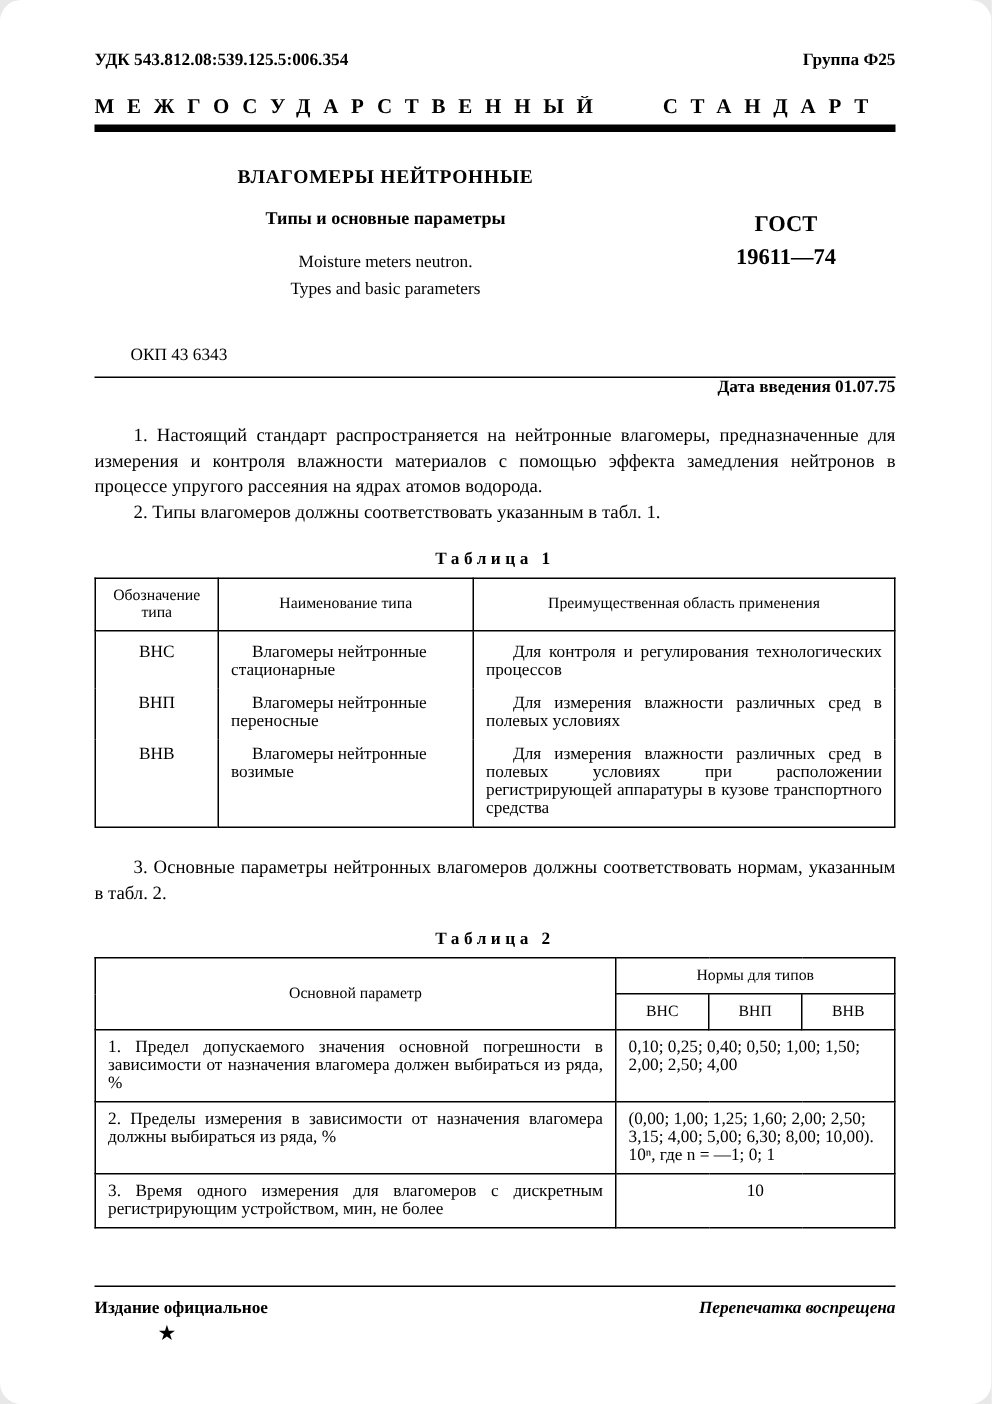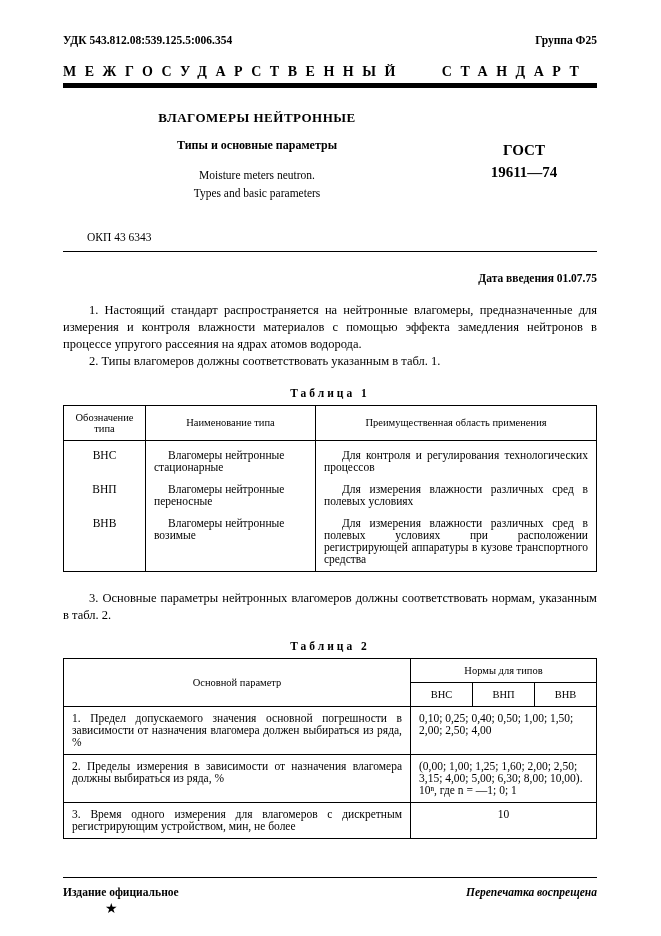--- a/index.html
+++ b/index.html
@@ -1,34 +1,34 @@
 <!DOCTYPE html>
 <html><head>
 <meta charset="utf-8">
 <style>
   * { margin:0; padding:0; box-sizing:border-box; }
   html,body { background:#e8e8e8; }
   body { width:661px; height:936px; margin:0 auto; font-family:"Liberation Serif","DejaVu Serif",serif; color:#000; }
-  .page { width:661px; height:936px; background:#fff; padding:34px 64px 0 63px; }
+  .page { width:661px; height:936px; background:#fff; padding:34px 64px 0 63px;border-radius:14px; }
 
   .meta-row { display:flex; justify-content:space-between; font-size:11.5px; font-weight:bold; }
 
   .standard-heading { margin-top:18px; font-weight:bold; font-size:14px; letter-spacing:8.5px; word-spacing:26px; white-space:nowrap; overflow:hidden; }
   .rule-thick { height:5px; background:#000; margin-top:3px; }
 
   .title-area { display:flex; margin-top:22px; }
   .title-left { width:388px; text-align:center; }
   .doc-title { font-size:13px; font-weight:bold; letter-spacing:0.5px; }
   .doc-subtitle { font-size:12px; font-weight:bold; margin-top:12px; }
   .doc-en { font-size:11.5px; margin-top:14px; line-height:1.55; }
   .gost-block { flex:1; text-align:center; font-weight:bold; font-size:15px; margin-top:30px; line-height:1.45; }
 
   .okp { margin-top:28px; font-size:11.5px;margin-left:24px; }
   .rule-thin { border-top:1px solid #000; margin-top:8px; }
-  .date { text-align:right; font-weight:bold; font-size:11.5px; margin-top:20px; }
+  .date { text-align:right; font-weight:bold; font-size:11.5px; margin-top:0; }
 
   .bodytext { margin-top:18px; font-size:12.5px; line-height:1.38; text-align:justify; }
   .bodytext p { text-indent:26px; }
   .bodytext p.bold { font-weight:bold; }
 
   .tbl-caption { text-align:center; font-size:11.5px; letter-spacing:3px; margin-top:16px; margin-bottom:6px;font-weight:bold; }
 
   table { width:100%; border-collapse:collapse; border:1px solid #000; }
   th { font-weight:normal; font-size:10.5px; padding:6px 4px; text-align:center; vertical-align:middle; }
 

